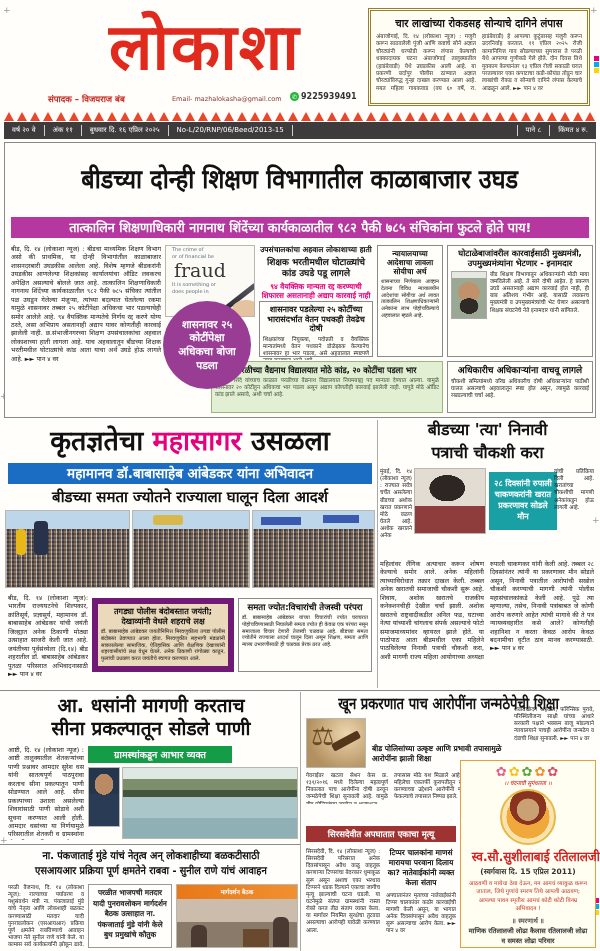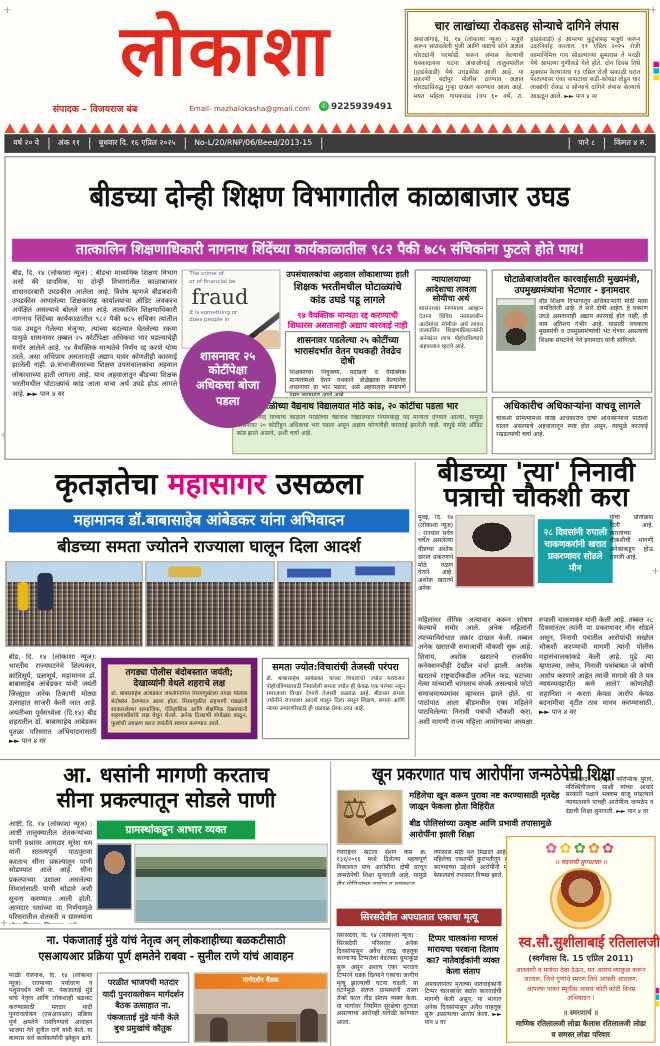--- a/index.html
+++ b/index.html
@@ -72,21 +72,21 @@
   .meetimg .banner{position:absolute;top:0;left:0;right:0;height:14px;background:linear-gradient(90deg,#e87818,#f09030);
       color:#fff;font-size:6px;font-weight:bold;text-align:center;line-height:14px;}
   .meetimg .fig{position:absolute;width:16px;height:30px;border-radius:6px 6px 0 0;background:#4a3a32;bottom:0;}
   .meetimg .pod{position:absolute;width:26px;height:18px;background:#6a4a2e;bottom:0;right:28px;}
   
   .blueband{background:#1a6dc2;color:#fff;font-weight:bold;font-size:13.5px;line-height:21px;height:21px;}
   .grat-head{font-size:27px;font-weight:900;line-height:42px;height:42px;}
   .grat-sub{font-size:15px;font-weight:800;line-height:22px;height:22px;}
   .accent{color:#e6007e;}
   .beigebox{background:#ead9ba;border:6px solid #701a75;box-sizing:border-box;padding:3px;}
-  .letter-head{font-size:24px;font-weight:900;line-height:23px;text-align:center;}
+  .letter-head{font-size:16px;font-weight:900;line-height:23px;text-align:center;}
   .tealbox{background:#18a0a4;color:#fff;font-weight:bold;font-size:8px;line-height:1.35;text-align:center;
            box-sizing:border-box;padding:4px 3px;display:flex;align-items:center;}
   .vrule{border-left:1px solid #aaa;width:0;}
   .hrule{border-top:1px solid #8a8a8a;height:0;}
   .sina-head{font-size:19px;font-weight:900;line-height:23px;text-align:center;}
   .greenband{background:#159c46;color:#fff;font-weight:bold;font-size:9.5px;line-height:17px;height:17px;text-align:center;}
   .murder-head{font-size:16px;font-weight:900;line-height:24px;height:24px;}
   .subbold{font-size:7.5px;font-weight:bold;line-height:1.3;color:#101010;}
   .tipper-head{font-size:10px;font-weight:900;line-height:18px;}
   .redbox{background:#9e3332;color:#fff;font-weight:bold;font-size:8.5px;line-height:16px;height:16px;text-align:center;}
@@ -331,23 +331,20 @@
   <div class="photo manimg2" style="left:88px;top:767px;width:32px;height:60px;"></div>
   <div class="photo river" style="left:122px;top:767px;width:176px;height:72px;"></div>
 
   <div class="abs fit murder-head" style="left:302px;top:692px;width:294px;">
     <span class="squeeze2">खून प्रकरणात पाच आरोपींना जन्मठेपेची शिक्षा</span>
   </div>
   <div class="photo gavelimg" style="left:306px;top:718px;width:60px;height:50px;">
     <span class="sc">⚖</span>
     <div class="gv"></div>
   </div>
-  <div class="abs subbold" style="left:372px;top:718px;width:138px;">
-    <span>महिलेचा खून करून पुरावा नष्ट करण्यासाठी मृतदेह जाळून फेकला होता विहिरीत</span>
-  </div>
   <div class="abs subbold" style="left:372px;top:744px;width:138px;">
     <span>बीड पोलिसांच्या उत्कृष्ट आणि प्रभावी तपासामुळे आरोपींना झाली शिक्षा</span>
   </div>
   <div class="abs tiny2" style="left:514px;top:706px;width:80px;height:52px;">
     <span>शवविच्छेदन अहवाल, फॉरेन्सिक पुरावे, परिस्थितीजन्य साक्षी यांच्या आधारे सरकारी पक्षाने भक्कम बाजू मांडल्याने न्यायालयाने पाचही आरोपींना जन्मठेप व दंडाची शिक्षा सुनावली. ►► पान ४ वर</span>
   </div>
   <div class="abs tiny2" style="left:306px;top:772px;width:82px;height:32px;">
     <span>गेवराईवर खटला सेशन केस क्र. १३१/२०१६ मध्ये दिलेल्या महत्वपूर्ण निकालात पाच आरोपींना दोषी ठरवून जन्मठेपेची शिक्षा सुनावली आहे. यामुळे बीड पोलिसांच्या सखोल व शास्त्रशुद्ध</span>
   </div>
   <div class="abs tiny2" style="left:394px;top:772px;width:112px;height:32px;">

